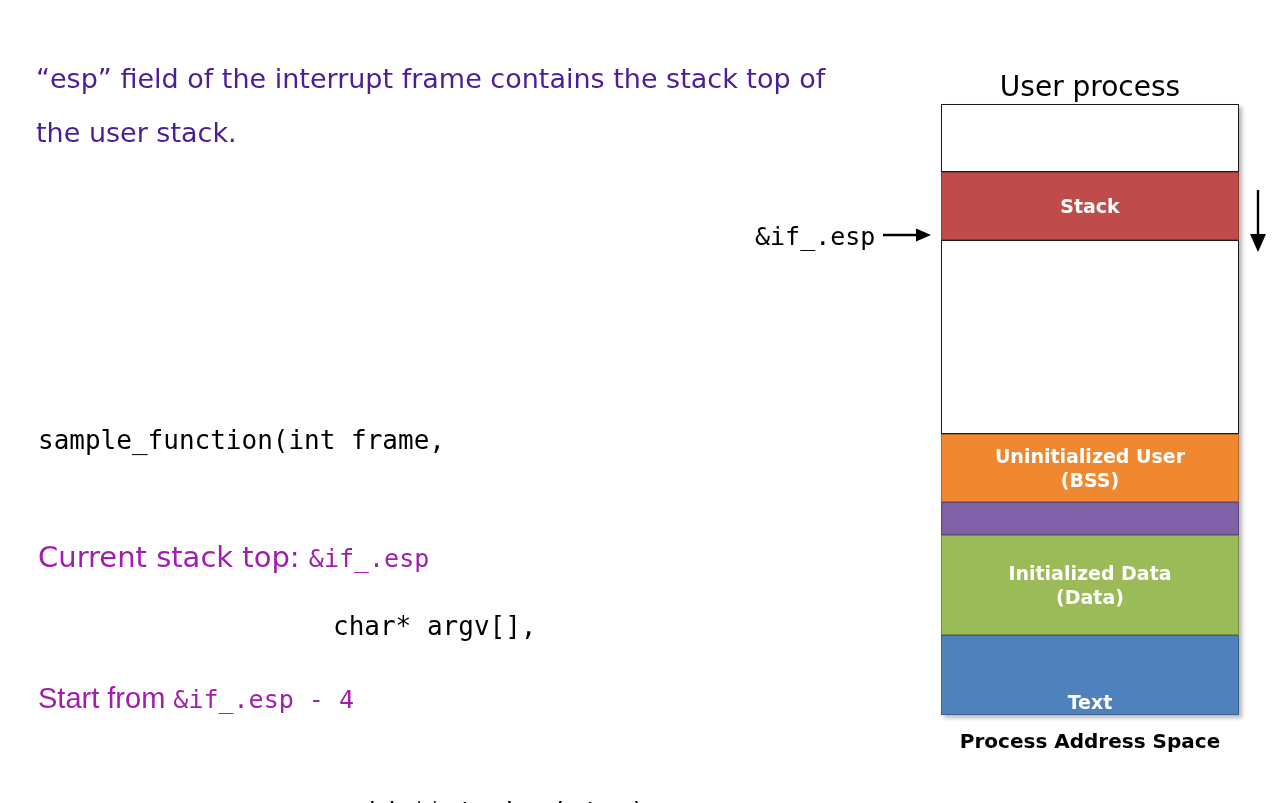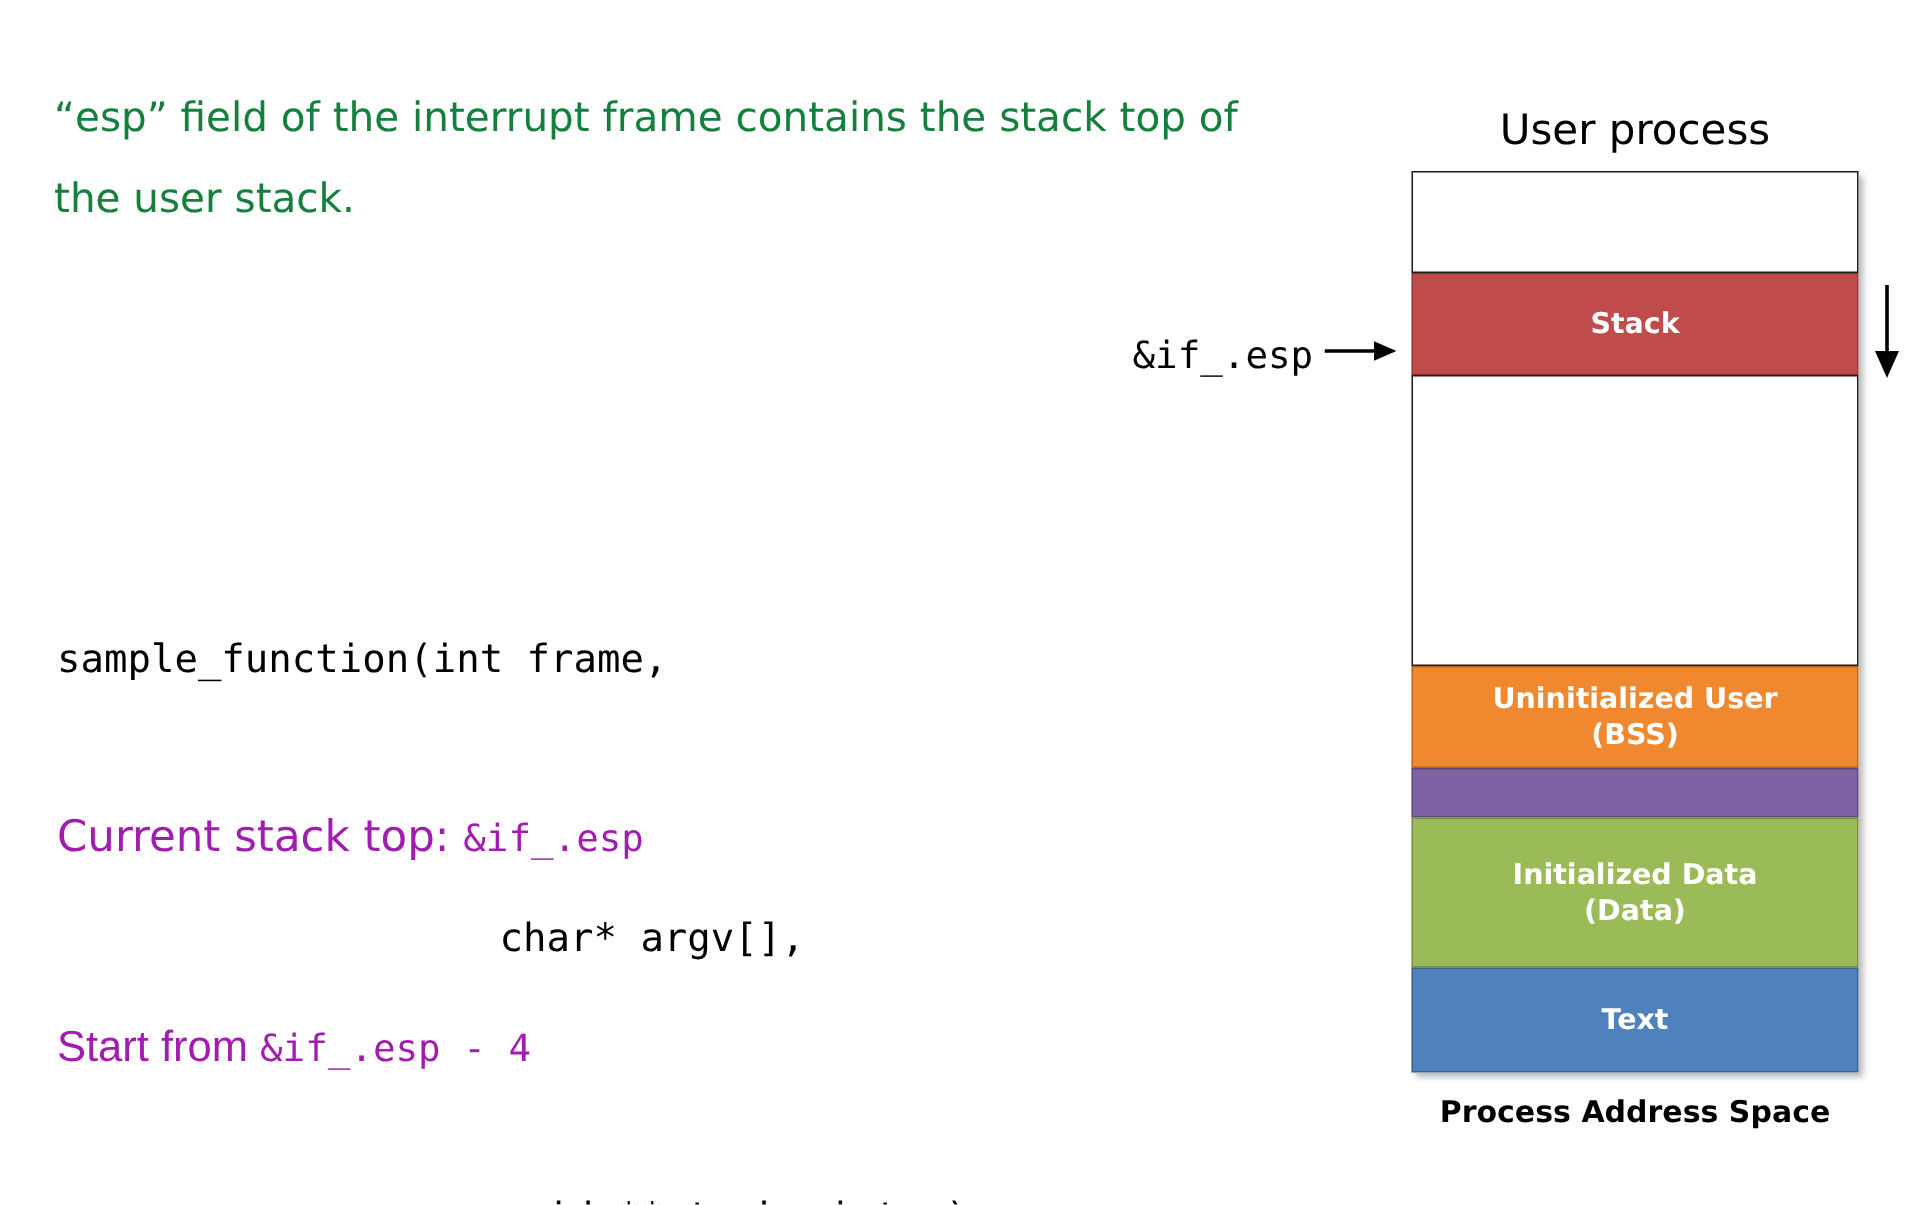--- a/index.html
+++ b/index.html
@@ -20,21 +20,21 @@
   .slide-text {
     position: absolute;
     left: 36px;
     top: 52px;
     width: 860px;
   }
   .intro-line {
     font-family: "DejaVu Sans", sans-serif;
     font-size: 27px;
     line-height: 54px;
-    color: #15803d;
+    color: #4c1d95;
     white-space: pre;
   }
 
   .code-block {
     position: absolute;
     left: 38px;
     top: 285px;
     font-family: "DejaVu Sans Mono", monospace;
     font-size: 26px;
     line-height: 62px;
@@ -70,21 +70,20 @@
     left: 941px;
     top: 70px;
     width: 298px;
   }
   .diagram-title {
     font-family: "DejaVu Sans", sans-serif;
     font-size: 28px;
     line-height: 34px;
     text-align: center;
     color: #000000;
-    margin-bottom: 10px;
     white-space: pre;
   }
   .mem-stack {
     position: relative;
     width: 298px;
     box-shadow: 3px 3px 4px rgba(0,0,0,0.28);
   }
   .mem-block {
     box-sizing: border-box;
     width: 298px;
@@ -177,16 +176,16 @@
 
 <div class="diagram">
   <div class="diagram-title">User process</div>
   <div class="mem-stack" id="mem-stack">
       <div class="mem-block empty-box" style="height: 68px;"></div>
       <div class="mem-block colored" style="height: 68px; background: rgb(191, 75, 74);"><span>Stack</span></div>
       <div class="mem-block empty-box" style="height: 194px;"></div>
       <div class="mem-block colored" style="height: 68px; background: rgb(240, 136, 47);"><span>Uninitialized User</span><span>(BSS)</span></div>
       <div class="mem-block colored" style="height: 33px; background: rgb(127, 98, 165);"></div>
       <div class="mem-block colored" style="height: 100px; background: rgb(155, 187, 89);"><span>Initialized Data</span><span>(Data)</span></div>
-      <div class="mem-block colored" style="height: 70px; background: rgb(79, 129, 189);"><span>Text</span></div>
+      <div class="mem-block colored" style="height: 80px; background: rgb(79, 129, 189); justify-content: flex-end;"><span>Text</span></div>
     </div>
   <div class="diagram-caption">Process Address Space</div>
 </div>
 
 </body></html>

